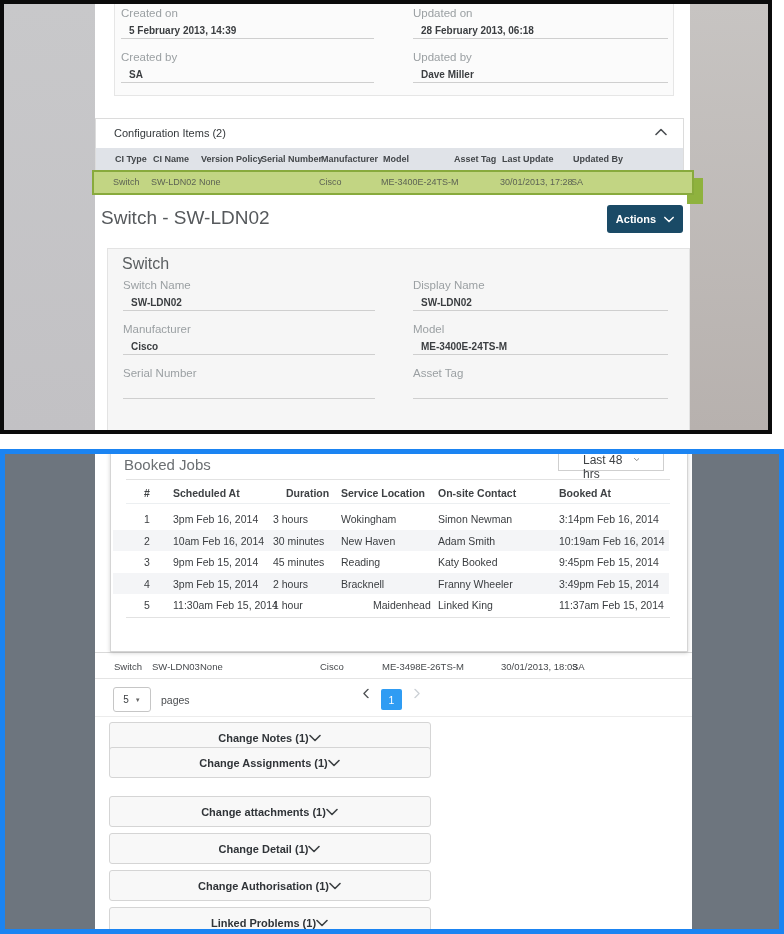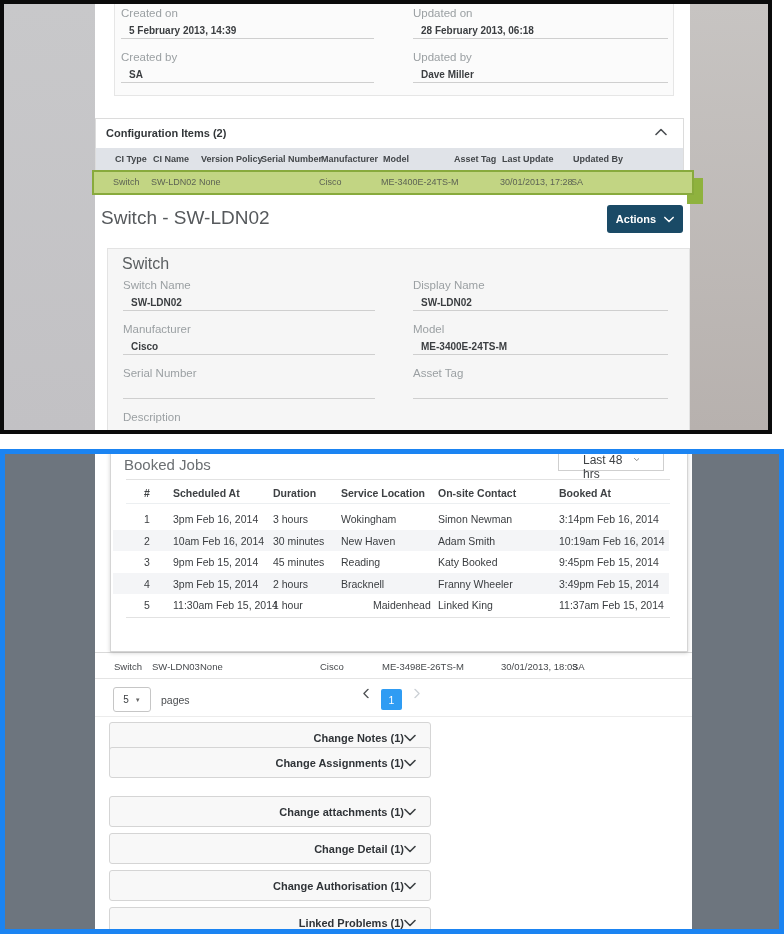--- a/index.html
+++ b/index.html
@@ -21,21 +21,21 @@
   .m-value { position:absolute; font-size:10px; font-weight:bold; color:#3b3e41; white-space:nowrap; }
   .m-line  { position:absolute; height:1px; background:#cfcfcf; }
   .mc1 { left:6px; }  .mc1v { left:14px; } .mc1l { left:6px; width:253px; }
   .mc2 { left:298px; } .mc2v { left:306px; } .mc2l { left:298px; width:255px; }
   .mr1 { top:6px; } .mr1v { top:24px; } .mr1l { top:37px; }
   .mr2 { top:50px; } .mr2v { top:68px; } .mr2l { top:81px; }
 
   .ci-card { position:absolute; left:91px; top:114px; width:589px; background:#fff;
     border:1px solid #dcdcdc; }
   .ci-title-bar { position:relative; height:29px; }
-  .ci-title { position:absolute; left:10px; top:8px; font-size:11px; font-weight:bold; color:#33373a; }
+  .ci-title { position:absolute; left:18px; top:8px; font-size:11px; font-weight:normal; color:#33373a; }
   .ci-collapse { position:absolute; right:14px; top:9px; width:14px; height:12px; color:#4a4e52; cursor:pointer; }
   #ci-head-row { position:relative; height:23px; background:#e0e3e8; }
   .cic { position:absolute; top:6px; font-size:9px; font-weight:bold; color:#43474a; white-space:nowrap; }
   .ci0{left:19px}.ci1{left:57px}.ci2{left:105px}.ci3{left:165px}.ci4{left:225px}
   .ci5{left:287px}.ci6{left:358px}.ci7{left:406px}.ci8{left:477px}
 
   .row-handle { position:absolute; left:683px; top:174px; width:16px; height:26px;
     background:#8fb23e; z-index:6; }
   .selected-row { position:absolute; left:88px; top:166px; width:602px; height:25px;
     background:#c2d583; border:2px solid #88aa3c; z-index:7; }
@@ -92,21 +92,21 @@
   .pg-prev { position:absolute; left:266px; top:11px; width:10px; color:#4f5255; cursor:pointer; }
   .pg-current { position:absolute; left:286px; top:10px; width:21px; height:21px;
     background:#2f9cf3; border-radius:2px; color:#fff; font-size:10.5px;
     display:flex; align-items:center; justify-content:center; cursor:pointer; }
   .pg-next { position:absolute; left:317px; top:11px; width:10px; color:#ccd1d6; cursor:pointer; }
 
   .bp-divider { position:absolute; left:90px; top:262px; width:597px; height:1px; background:#ececec; }
 
   .acc { position:absolute; left:104px; width:322px; height:31px; background:#f8f8f8;
     border:1px solid #d5d5d5; border-radius:3px; display:flex; align-items:center;
-    justify-content:flex-end; padding:0 13px; cursor:pointer; }
+    justify-content:center; padding:0 13px; cursor:pointer; }
   .acc-label { font-size:11px; font-weight:bold; color:#303438; }
   .acc-chev { width:13px; color:#3c4043; display:flex; }
 
   .chev { display:block; }
   .chev-up { transform:rotate(180deg); }
   svg.cl { transform:rotate(90deg); }
 </style>
 </head>
 <body>
 
@@ -196,42 +196,39 @@
         <span class="f-line"></span>
       </div>
       <div class="f-group fc1 fr3">
         <span class="f-label">Serial Number</span>
         <span class="f-line"></span>
       </div>
       <div class="f-group fc2 fr3">
         <span class="f-label">Asset Tag</span>
         <span class="f-line"></span>
       </div>
-      <div class="f-group fc1 fr4">
-        <span class="f-label">Description</span>
-      </div>
     </div>
   </div>
 
   <div id="panel-bottom">
     <div class="bp-strip-left"></div>
     <div class="bp-strip-right"></div>
 
     <div id="bj-card">
       <div class="bj-title">Booked Jobs</div>
       <div class="view-dd">
         <span>View: Last 48 hrs</span>
         <svg class="chev" viewBox="0 0 12 7" width="10" height="7">
             <path d="M1 1l5 5 5-5" fill="none" stroke="currentColor" stroke-width="1.5" stroke-linecap="round" stroke-linejoin="round"></path>
           </svg>
       </div>
       <div id="bj-head">
           <span class="bjh" style="left: 18px;">#</span>
           <span class="bjh" style="left: 47px;">Scheduled At</span>
-          <span class="bjh" style="left: 147px;">Duration</span>
+          <span class="bjh" style="left: 160px;">Duration</span>
           <span class="bjh" style="left: 215px;">Service Location</span>
           <span class="bjh" style="left: 312px;">On-site Contact</span>
           <span class="bjh" style="left: 433px;">Booked At</span>
         </div>
       <div class="bj-rule"></div>
     <div class="bj-row" style="top: 58px;">
           <span class="bjc" style="left: 31px;">1</span>
           <span class="bjc" style="left: 60px;">3pm Feb 16, 2014</span>
           <span class="bjc" style="left: 160px;">3 hours</span>
           <span class="bjc" style="left: 228px;">Wokingham</span>

